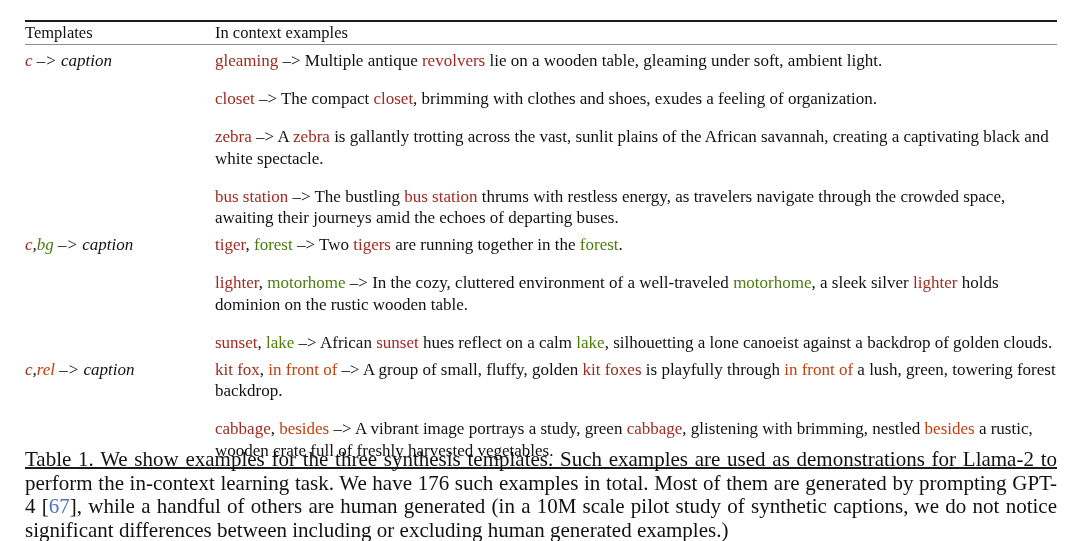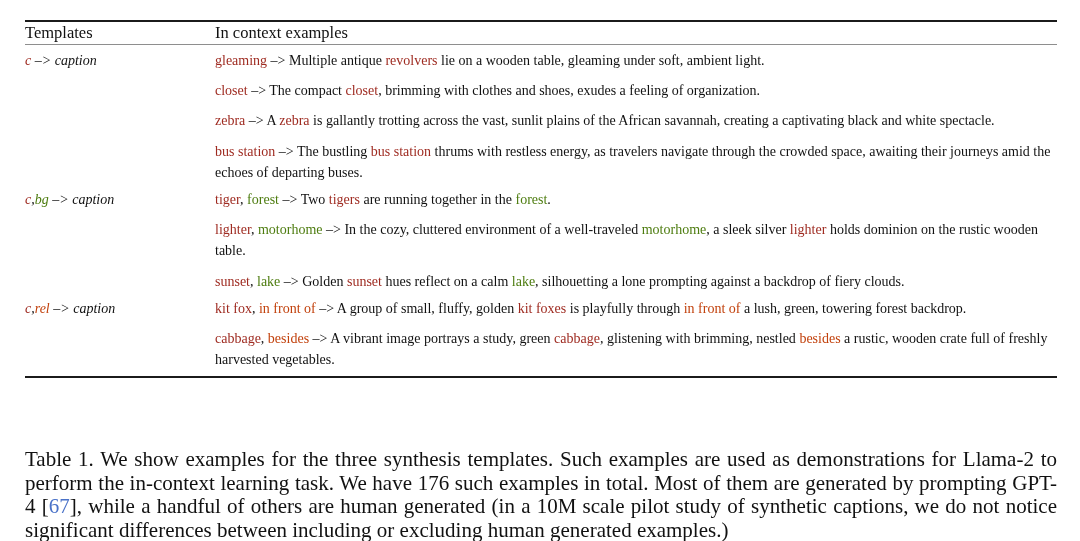--- a/index.html
+++ b/index.html
@@ -55,21 +55,21 @@
   .col-ex  { width: 842px; }
 
   .hdr-row td {
     font-size: 16.5px;
     line-height: 22px;
     padding-top: 6px;
     padding-bottom: 7px;
   }
 
   .grp-row td {
-    font-size: 14px;
+    font-size: 17px;
     line-height: 21.2px;
   }
   .grp-row td.col-tpl {
     padding-top: 4px;
     font-style: italic;
   }
   .grp-row td.col-ex {
     padding-top: 4px;
     padding-bottom: 2px;
   }
@@ -77,21 +77,21 @@
   .grp-row.first td.col-ex { padding-top: 5px; }
   .grp-row.last td.col-ex { padding-bottom: 6px; }
 
   .tpl-label { white-space: nowrap; }
 
   .ex {
     margin: 0 0 0 0;
     text-indent: 0;
     padding-left: 0;
   }
-  .ex + .ex { margin-top: 9px; }
+  .ex + .ex { margin-top: 17px; }
 
   
   .ex { text-align: left; }
 
   
   .c   { color: #9e2a20; }   
   .bg  { color: #4d7c0f; }   
   .rel { color: #c2410c; }   
   .arrow { color: #111111; }
 
@@ -147,21 +147,21 @@
               <div class="ex"><span class="c">closet</span><span class="arrow"> –&gt; </span><span>The compact </span><span class="c">closet</span><span>, brimming with clothes and shoes, exudes a feeling of organization.</span></div>
               <div class="ex"><span class="c">zebra</span><span class="arrow"> –&gt; </span><span>A </span><span class="c">zebra</span><span> is gallantly trotting across the vast, sunlit plains of the African savannah, creating a captivating black and white spectacle.</span></div>
               <div class="ex"><span class="c">bus station</span><span class="arrow"> –&gt; </span><span>The bustling </span><span class="c">bus station</span><span> thrums with restless energy, as travelers navigate through the crowded space, awaiting their journeys amid the echoes of departing buses.</span></div>
             </td>
           </tr>
           <tr class="grp-row">
             <td class="col-tpl"><span class="tpl-label"><span class="c">c</span><span>,</span><span class="bg">bg</span><span class="arrow"> –&gt; </span><span>caption</span></span></td>
             <td class="col-ex">
               <div class="ex"><span class="c">tiger</span><span>, </span><span class="bg">forest</span><span class="arrow"> –&gt; </span><span>Two </span><span class="c">tigers</span><span> are running together in the </span><span class="bg">forest</span><span>.</span></div>
               <div class="ex"><span class="c">lighter</span><span>, </span><span class="bg">motorhome</span><span class="arrow"> –&gt; </span><span>In the cozy, cluttered environment of a well-traveled </span><span class="bg">motorhome</span><span>, a sleek silver </span><span class="c">lighter</span><span> holds dominion on the rustic wooden table.</span></div>
-              <div class="ex"><span class="c">sunset</span><span>, </span><span class="bg">lake</span><span class="arrow"> –&gt; </span><span>Golden </span><span class="c">sunset</span><span> hues reflect on a calm </span><span class="bg">lake</span><span>, silhouetting a lone prompting against a backdrop of fiery clouds.</span></div>
+              <div class="ex"><span class="c">sunset</span><span>, </span><span class="bg">lake</span><span class="arrow"> –&gt; </span><span>African </span><span class="c">sunset</span><span> hues reflect on a calm </span><span class="bg">lake</span><span>, silhouetting a lone canoeist against a backdrop of golden clouds.</span></div>
             </td>
           </tr>
           <tr class="grp-row last">
             <td class="col-tpl"><span class="tpl-label"><span class="c">c</span><span>,</span><span class="rel">rel</span><span class="arrow"> –&gt; </span><span>caption</span></span></td>
             <td class="col-ex">
               <div class="ex"><span class="c">kit fox</span><span>, </span><span class="rel">in front of</span><span class="arrow"> –&gt; </span><span>A group of small, fluffy, golden </span><span class="c">kit foxes</span><span> is playfully through </span><span class="rel">in front of</span><span> a lush, green, towering forest backdrop.</span></div>
               <div class="ex"><span class="c">cabbage</span><span>, </span><span class="rel">besides</span><span class="arrow"> –&gt; </span><span>A vibrant image portrays a study, green </span><span class="c">cabbage</span><span>, glistening with brimming, nestled </span><span class="rel">besides</span><span> a rustic, wooden crate full of freshly harvested vegetables.</span></div>
             </td>
           </tr>
         </tbody>

